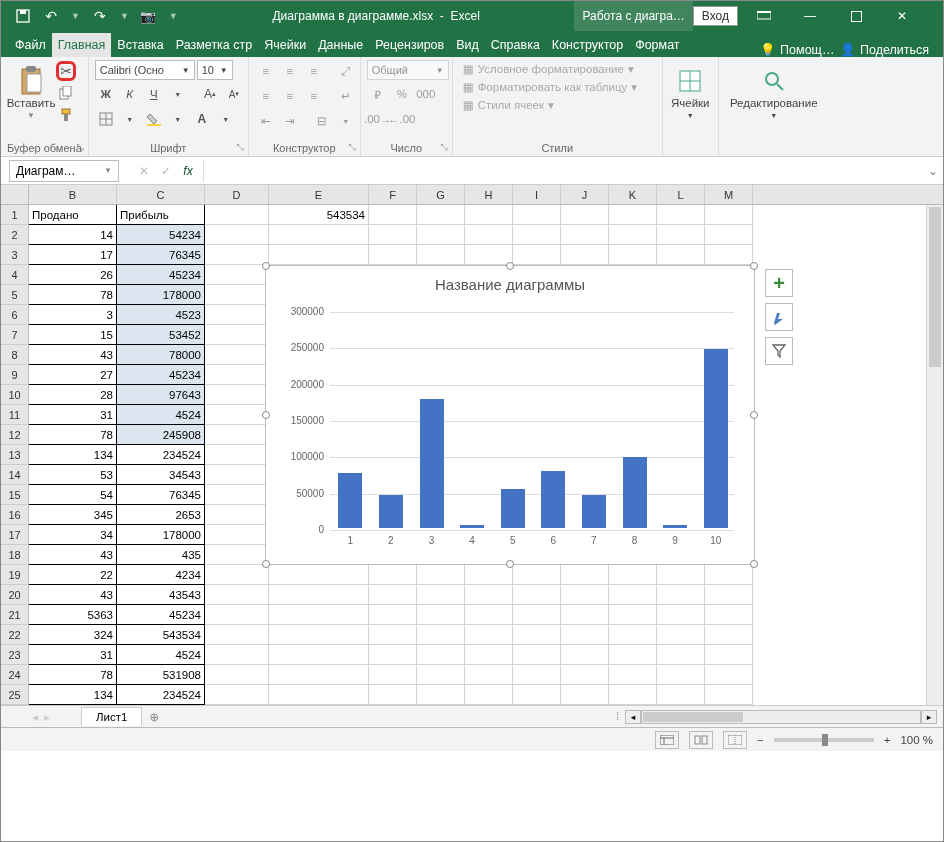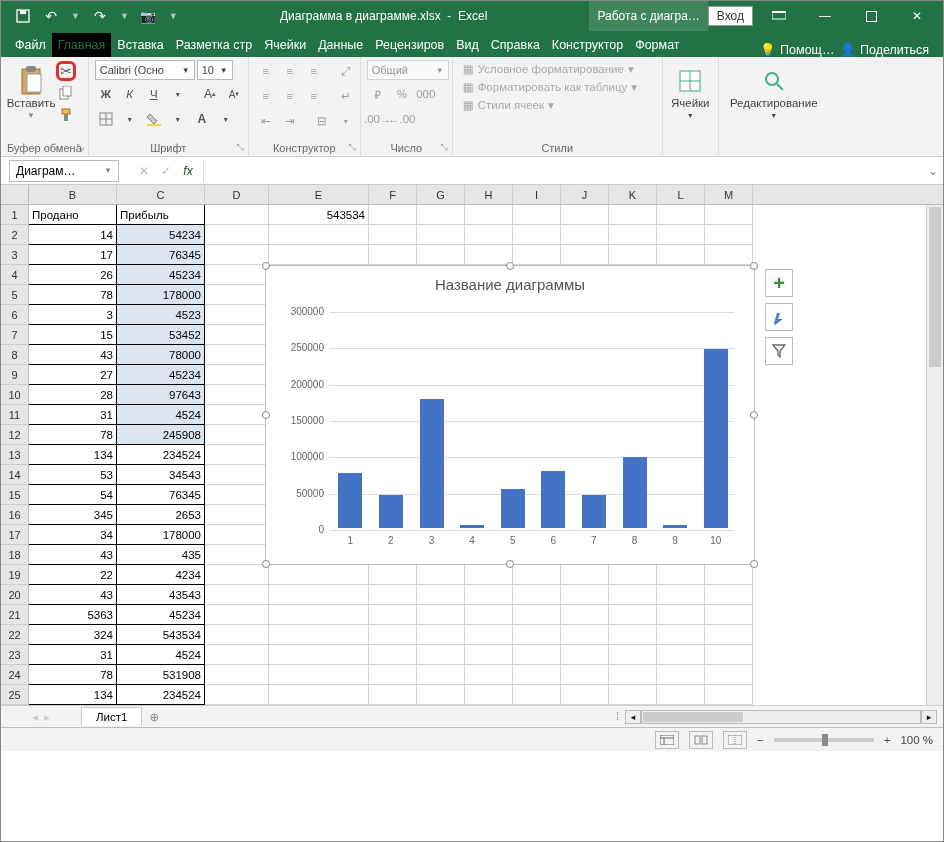--- a/index.html
+++ b/index.html
@@ -3,29 +3,29 @@
 <meta charset="utf-8">
 <style>
   * { box-sizing: border-box; margin: 0; padding: 0; font-family: "Segoe UI", Tahoma, sans-serif; }
   body { width: 944px; height: 842px; background: #fff; overflow: hidden; border: 1px solid #888; position: relative; }
 
   
   .titlebar { height: 30px; background: #217346; display: flex; align-items: center; color: #fff; font-size: 12px; }
   .titlebar .qat { display: flex; align-items: center; gap: 12px; padding-left: 14px; }
   .titlebar .qat .icon { width: 16px; height: 16px; display: flex; align-items: center; justify-content: center; }
   .titlebar .title { flex: 1; text-align: center; }
-  .titlebar .right { display: flex; align-items: center; gap: 6px; padding-right: 6px; }
+  .titlebar .right { display: flex; align-items: center; gap: 6px; padding-right: 21px; }
   .titlebar .signin { background: #fff; color: #333; padding: 2px 8px; border: 1px solid #999; font-size: 12px; }
   .titlebar .winbtn { width: 40px; height: 24px; display: flex; align-items: center; justify-content: center; color: #fff; }
   .titlebar .chart-tools { background: #41855e; padding: 4px 8px; font-size: 12px; height: 100%; display: flex; align-items: center; }
 
   
   .ribbon-tabs { height: 26px; background: #217346; display: flex; align-items: flex-end; color: #fff; font-size: 12.5px; padding-left: 8px; }
   .ribbon-tabs .tab { padding: 5px 6px; cursor: pointer; white-space: nowrap; }
-  .ribbon-tabs .tab.active { background: #000000; color: #217346; }
+  .ribbon-tabs .tab.active { background: #e5e5e5; color: #217346; }
   .ribbon-tabs .right { margin-left: auto; display: flex; align-items: center; gap: 6px; padding-right: 14px; }
   .ribbon-tabs .right .item { display: flex; align-items: center; gap: 4px; }
 
   
   .ribbon { height: 100px; background: #f3f3f3; border-bottom: 1px solid #ccc; display: flex; font-size: 11.5px; color: #444; }
   .group { border-right: 1px solid #ddd; padding: 3px 6px 0 6px; display: flex; flex-direction: column; }
   .group .content { flex: 1; display: flex; align-items: flex-start; }
   .group .label { text-align: center; font-size: 11px; color: #666; padding: 2px 0; position: relative; }
   .group .label .dlg { position: absolute; right: -2px; top: 2px; font-size: 9px; color: #888; }
   .big-btn { display: flex; flex-direction: column; align-items: center; justify-content: center; width: 48px; height: 66px; gap: 2px; }

